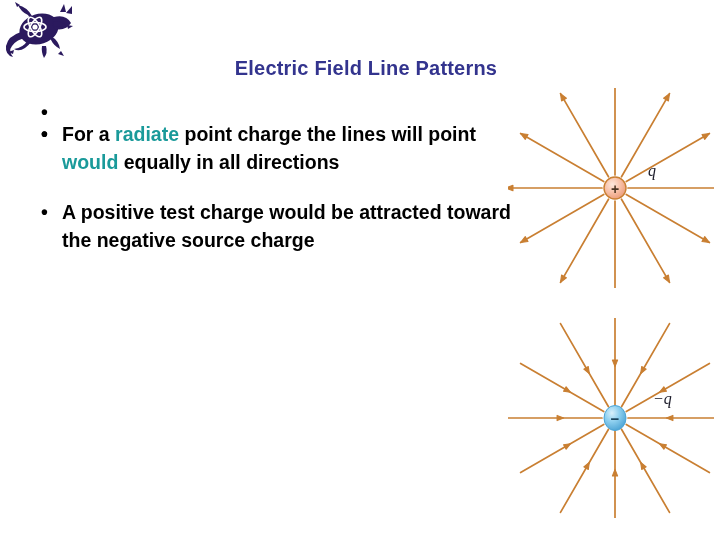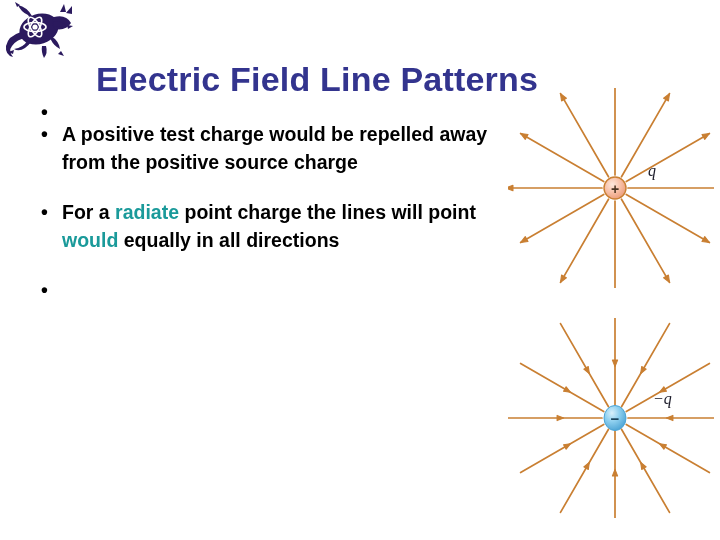--- a/index.html
+++ b/index.html
@@ -24,25 +24,26 @@
     left: 2px;
     top: 2px;
     width: 74px;
     height: 58px;
   }
 
   
   #title {
     position: absolute;
     left: 96px;
-    top: 64px;
+    top: 53px;
     width: 540px;
+    text-align: center;
     font-family: "Liberation Sans", sans-serif;
     font-weight: bold;
-    font-size: 34px;
+    font-size: 20px;
     line-height: 30px;
     letter-spacing: 0.2px;
     color: #33348e;
     white-space: nowrap;
   }
 
   
   #bullets {
     position: absolute;
     left: 36px;
@@ -130,30 +131,30 @@
   <div id="title">Electric Field Line Patterns</div>
 
   <div id="bullets">
 
     <div class="bullet-row">
       <span class="bullet-dot">•</span>
     </div>
 
     <div class="bullet-row">
       <span class="bullet-dot">•</span>
-      <span><span>A positive test charge would be repelled away from the positive source charge</span></span>
     </div>
 
     <div class="bullet-row">
       <span class="bullet-dot">•</span>
       <span><span>For a </span><span class="kw">radiate</span><span> point charge the lines will point </span><span class="kw">would</span><span> equally in all directions</span></span>
     </div>
 
     <div class="bullet-row">
       <span class="bullet-dot">•</span>
+      <span><span>A positive test charge would be attracted toward the negative source charge</span></span>
     </div>
 
   </div>
 
   <div class="field-figure" id="figure-positive">
     <svg viewBox="0 0 206 200" xmlns="http://www.w3.org/2000/svg">
       <defs>
         <radialGradient id="posGrad" cx="38%" cy="34%" r="72%">
           <stop offset="0%" stop-color="#fde7dc"></stop>
           <stop offset="55%" stop-color="#f7bda3"></stop>

